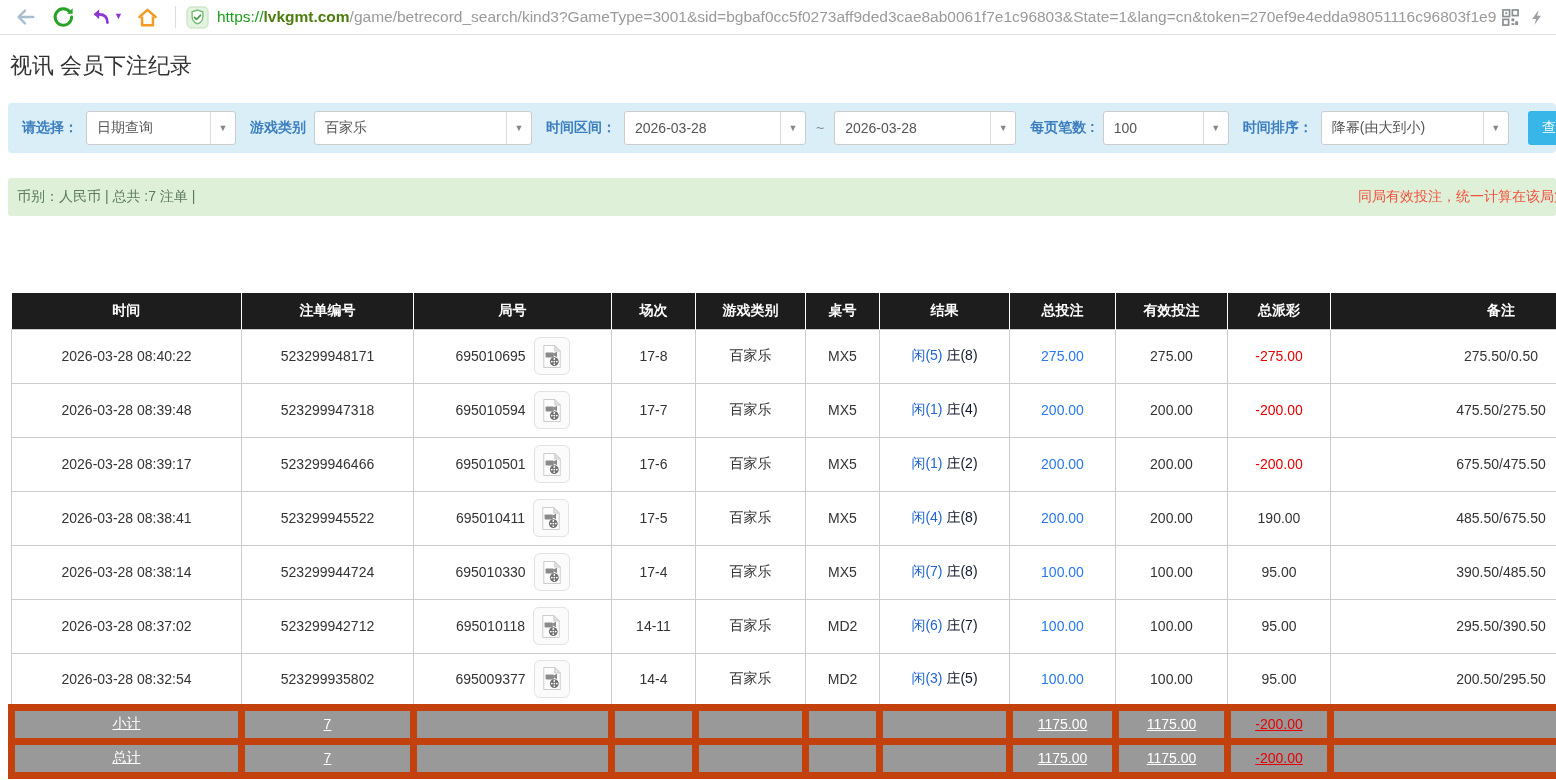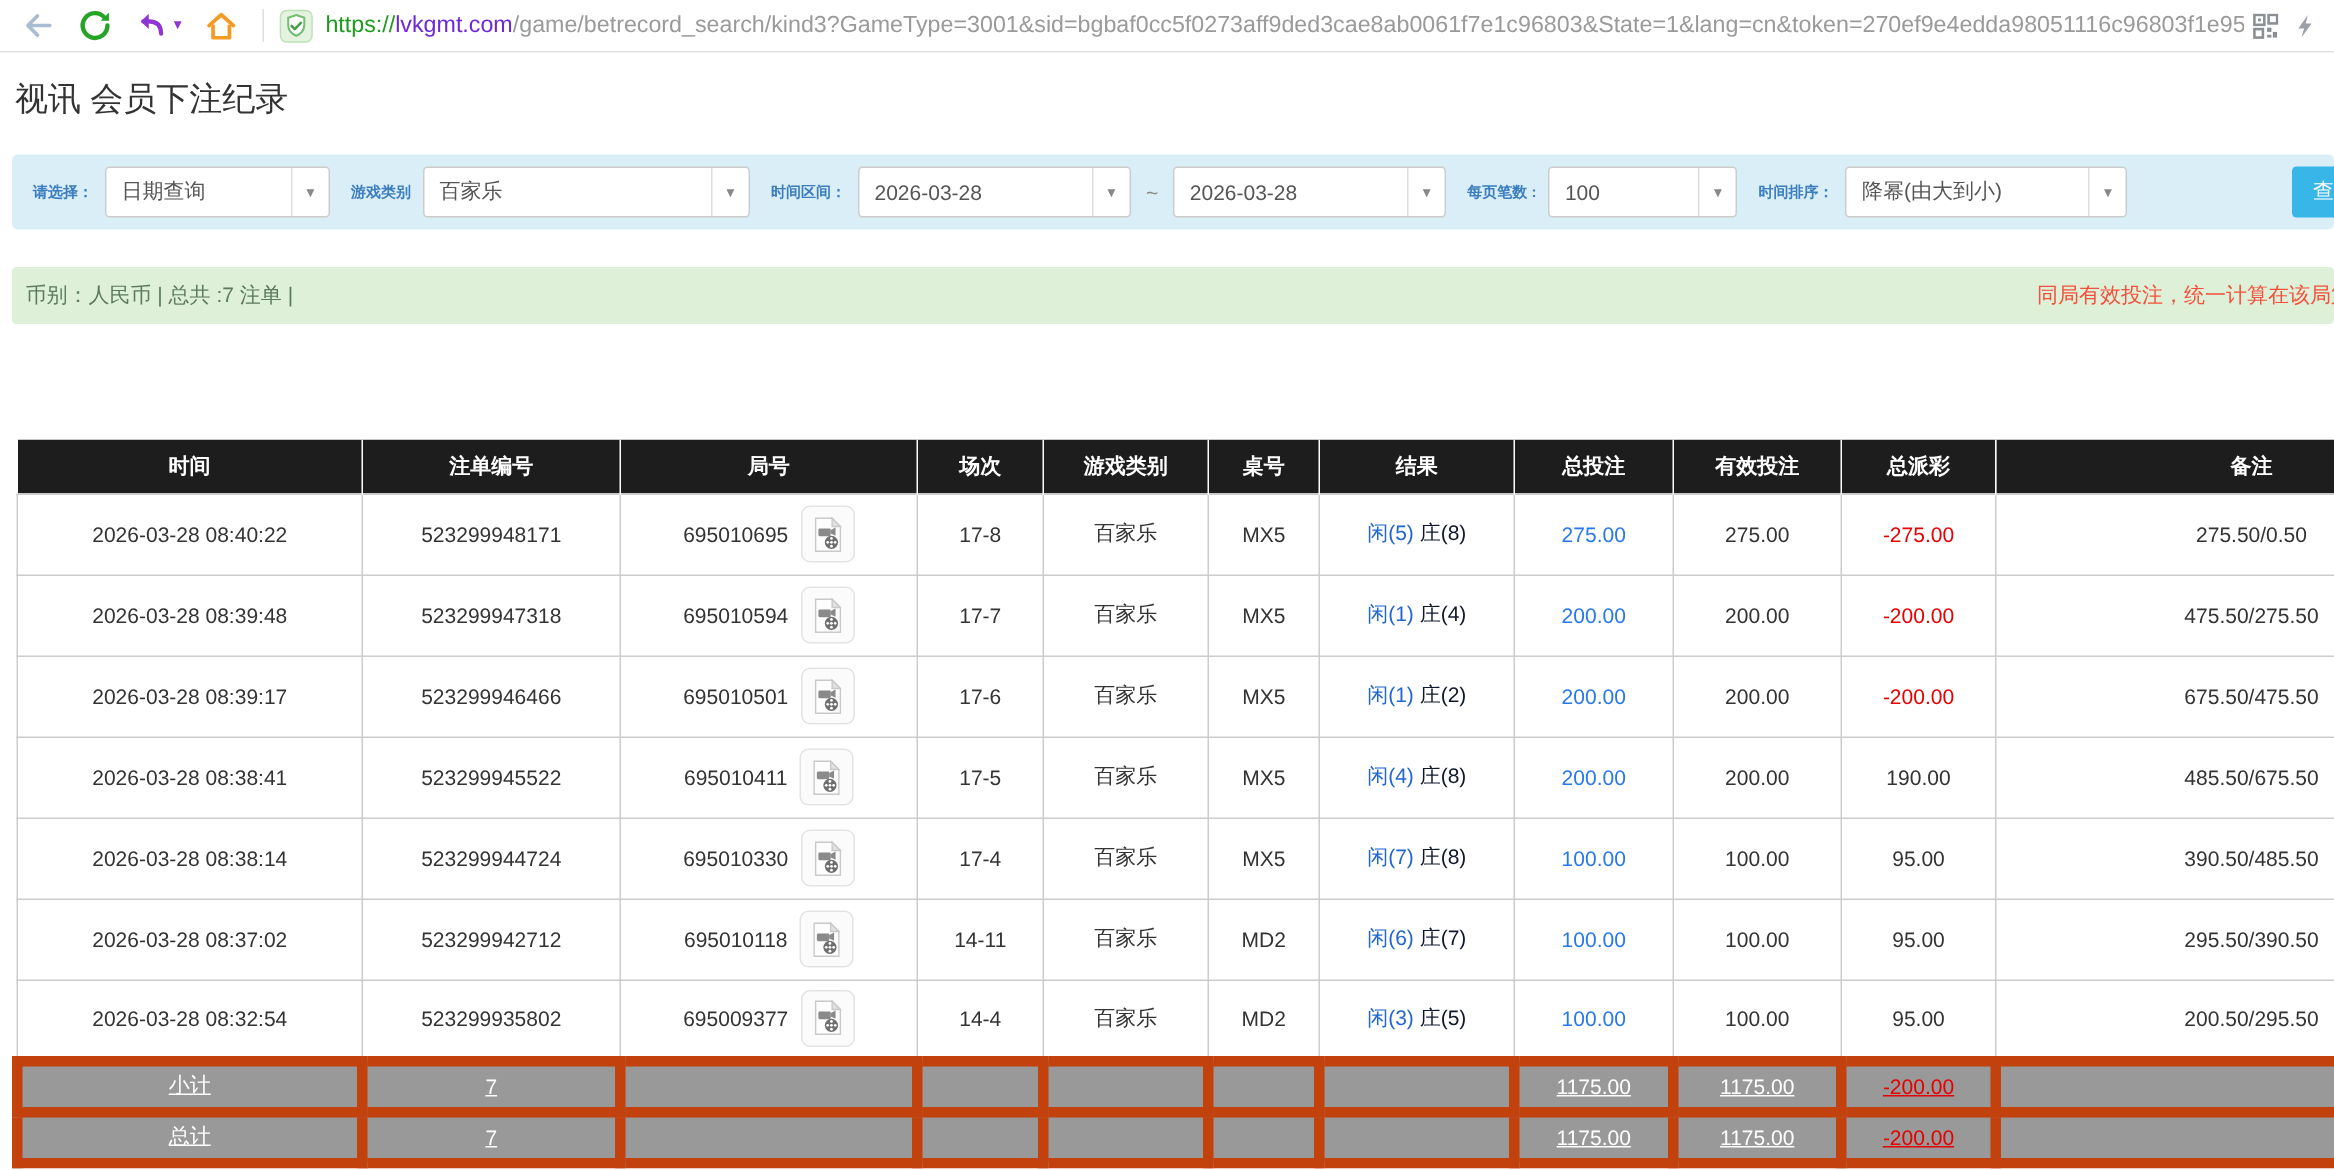--- a/index.html
+++ b/index.html
@@ -9,32 +9,32 @@
   
   .browser-bar { height:35px; display:flex; align-items:center; padding:0 10px;
     border-bottom:1px solid #e2e2e2; background:#fff; }
   .nav-ico { display:inline-flex; align-items:center; justify-content:center;
     width:30px; height:28px; margin-right:8px; cursor:pointer; }
   .caret-sm { font-size:9px; color:#8f35d3; margin:-2px 10px 0 -10px; }
   .vdiv { width:1px; height:22px; background:#ddd; margin:0 10px 0 4px; }
   .url-wrap { display:flex; align-items:center; flex:1; overflow:hidden; white-space:nowrap; }
   .url-text { font-size:15.5px; margin-left:8px; overflow:hidden; white-space:nowrap; flex:1; }
   .url-scheme { color:#1d9b1d; }
-  .url-domain { color:#6d28d9; font-weight:normal; }
+  .url-domain { color:#4d7c0f; font-weight:bold; }
   .url-path { color:#9a9a9a; }
   .right-icos { display:flex; align-items:center; gap:10px; margin-left:6px; }
 
   
   .page-title { font-size:22px; color:#333; padding:18px 0 16px 10px; line-height:26px; }
 
   
   .filter-bar { position:relative; margin:8px 0 0 8px; width:1548px; height:50px;
     background:#d9eef7; border-radius:4px; display:flex; align-items:center;
     padding-left:14px; overflow:hidden; }
-  .f-label { color:#3c7ebf; font-weight:bold; font-size:10px; white-space:nowrap; margin-right:8px; }
+  .f-label { color:#3c7ebf; font-weight:bold; font-size:14px; white-space:nowrap; margin-right:8px; }
   .sel { background:#fff; border:1px solid #ccc; border-radius:3px; height:34px;
     display:flex; align-items:center; justify-content:space-between;
     font-size:14px; color:#555; margin-right:14px; cursor:pointer; flex-shrink:0;text-align:right; }
   .sel .sel-val { padding-left:10px; white-space:nowrap; overflow:hidden; }
   .sel .sel-arrow { border-left:1px solid #ddd; width:25px; align-self:stretch;
     display:flex; align-items:center; justify-content:center; color:#888; font-size:9px; }
   .tilde { color:#888; font-size:14px; margin:0 10px 0 -4px; }
   .search-btn { position:absolute; left:1520px; top:8px; width:72px; height:34px;
     background:#38b6e8; color:#fff; font-size:14px; border:none; border-radius:3px;
     text-align:left; padding-left:14px; cursor:pointer; }

